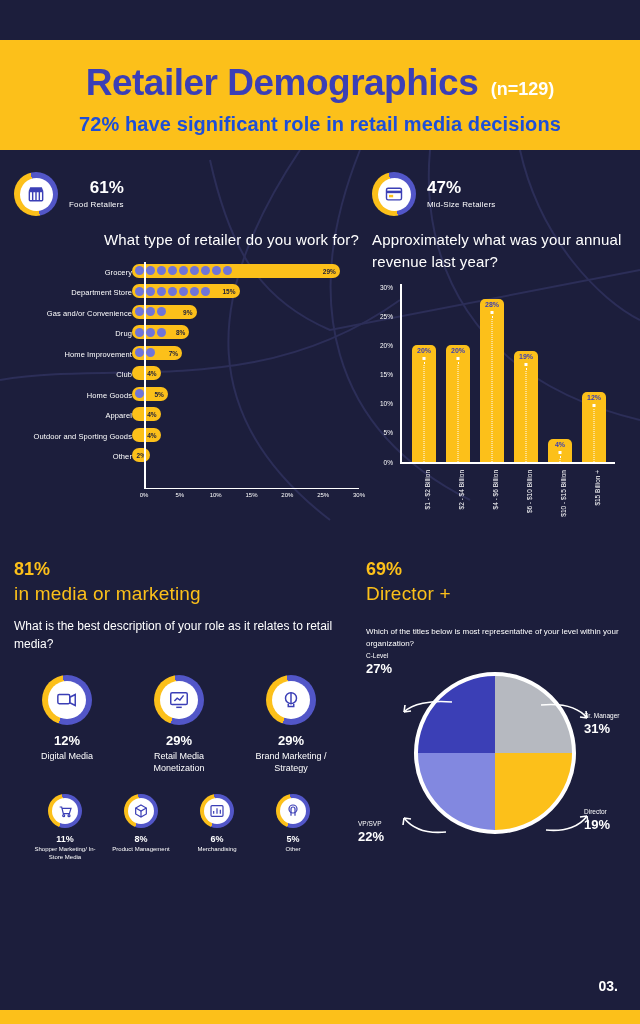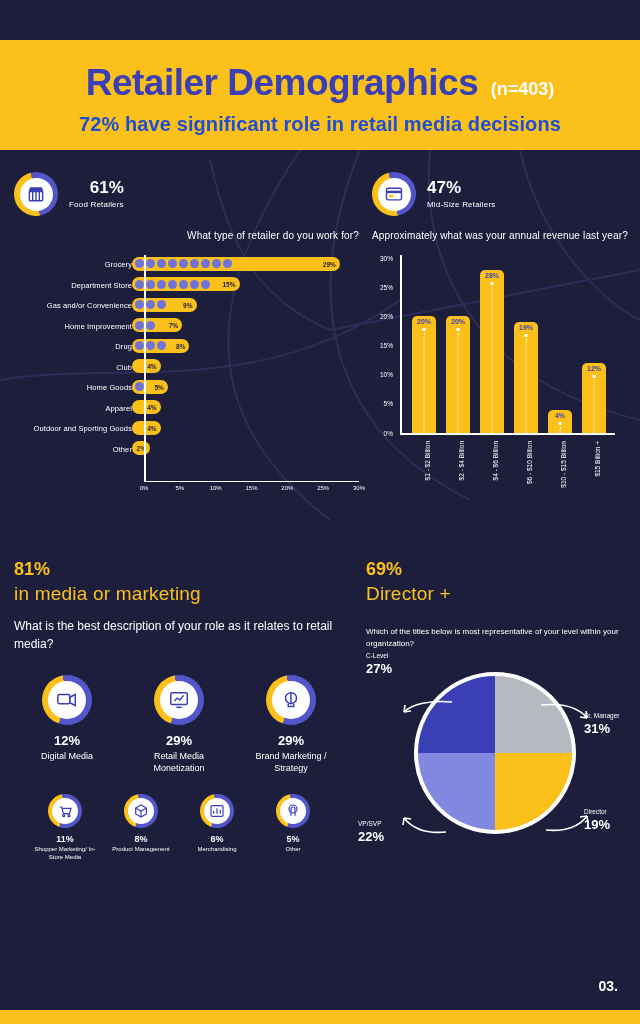--- a/index.html
+++ b/index.html
@@ -40,21 +40,21 @@
   }
   .badge-inner {
     width: 33px; height: 33px; border-radius: 50%; background: #ffffff;
     display: flex; align-items: center; justify-content: center;
   }
   .badge-inner svg { display: block; }
 
   .stat-row { display: flex; align-items: center; gap: 11px; }
   .stat-pct { font-size: 17px; font-weight: bold; color: #ffffff; line-height: 1.1; }
   .stat-label { font-size: 8px; color: #ffffff; margin-top: 2px; letter-spacing: 0.2px; }
-  .question { font-size: 10px; color: #ffffff; letter-spacing: 0.15px; line-height: 1.45; }
+  .question { font-size: 15px; color: #ffffff; letter-spacing: 0.15px; line-height: 1.45; }
 
   
   .panel-l { position: absolute; left: 14px; top: 172px; width: 345px; text-align: right; }
   .barchart { position: relative; margin-top: 11px; height: 230px; }
   .bc-rows { position: absolute; left: 0; top: 0; width: 345px; }
   .bc-row { display: flex; align-items: center; height: 20.5px; }
   .bc-cat { width: 118px; font-size: 7.5px; color: #ffffff; letter-spacing: 0.1px; }
   .bc-track { position: relative; height: 20.5px; flex: 1; }
   .bc-bar {
     position: absolute; left: 0; top: 2px; height: 14px; border-radius: 7px;
@@ -169,21 +169,21 @@
     <path d="M430 150 C 420 260, 470 380, 640 420" stroke="#2c2e58" stroke-width="2"></path>
     <path d="M520 150 C 540 240, 600 300, 640 320" stroke="#2c2e58" stroke-width="2"></path>
     <path d="M210 160 C 230 250, 260 300, 330 330 L 640 270" stroke="#2c2e58" stroke-width="2"></path>
     <path d="M0 380 C 120 360, 260 400, 400 300" stroke="#2c2e58" stroke-width="2"></path>
   </svg>
   <div class="topgap"></div>
 
   <div class="header">
     <div class="header-title-row">
       <span class="header-title">Retailer Demographics</span>
-      <span class="header-n">(n=403)</span>
+      <span class="header-n">(n=129)</span>
     </div>
     <div class="header-sub">72% have significant role in retail media decisions</div>
   </div>
 
   <div class="panel-l">
     <div class="stat-row">
       <div class="badge">
         <div class="badge-inner">
           <svg width="20" height="20" viewBox="0 0 24 24" fill="none" stroke="#3b3fb6" stroke-width="1.7">
             <path d="M3 9h18l-2-5H5L3 9z" fill="#3b3fb6" stroke="none"></path>
@@ -240,37 +240,37 @@
             <div class="bc-track">
               <div class="bc-bar" style="width: 64.5px;">
                 <div class="bc-dot"></div>
                 <div class="bc-dot"></div>
                 <div class="bc-dot"></div>
                 <div class="bc-val">9%</div>
               </div>
             </div>
           </div>
           <div class="bc-row">
+            <div class="bc-cat">Drug</div>
+            <div class="bc-track">
+              <div class="bc-bar" style="width: 57.3333px;">
+                <div class="bc-dot"></div>
+                <div class="bc-dot"></div>
+                <div class="bc-dot"></div>
+                <div class="bc-val">8%</div>
+              </div>
+            </div>
+          </div>
+          <div class="bc-row">
             <div class="bc-cat">Home Improvement</div>
             <div class="bc-track">
               <div class="bc-bar" style="width: 50.1667px;">
                 <div class="bc-dot"></div>
                 <div class="bc-dot"></div>
                 <div class="bc-val">7%</div>
-              </div>
-            </div>
-          </div>
-          <div class="bc-row">
-            <div class="bc-cat">Drug</div>
-            <div class="bc-track">
-              <div class="bc-bar" style="width: 57.3333px;">
-                <div class="bc-dot"></div>
-                <div class="bc-dot"></div>
-                <div class="bc-dot"></div>
-                <div class="bc-val">8%</div>
               </div>
             </div>
           </div>
           <div class="bc-row">
             <div class="bc-cat">Club</div>
             <div class="bc-track">
               <div class="bc-bar" style="width: 28.6667px;">
                 <div class="bc-val">4%</div>
               </div>
             </div>

